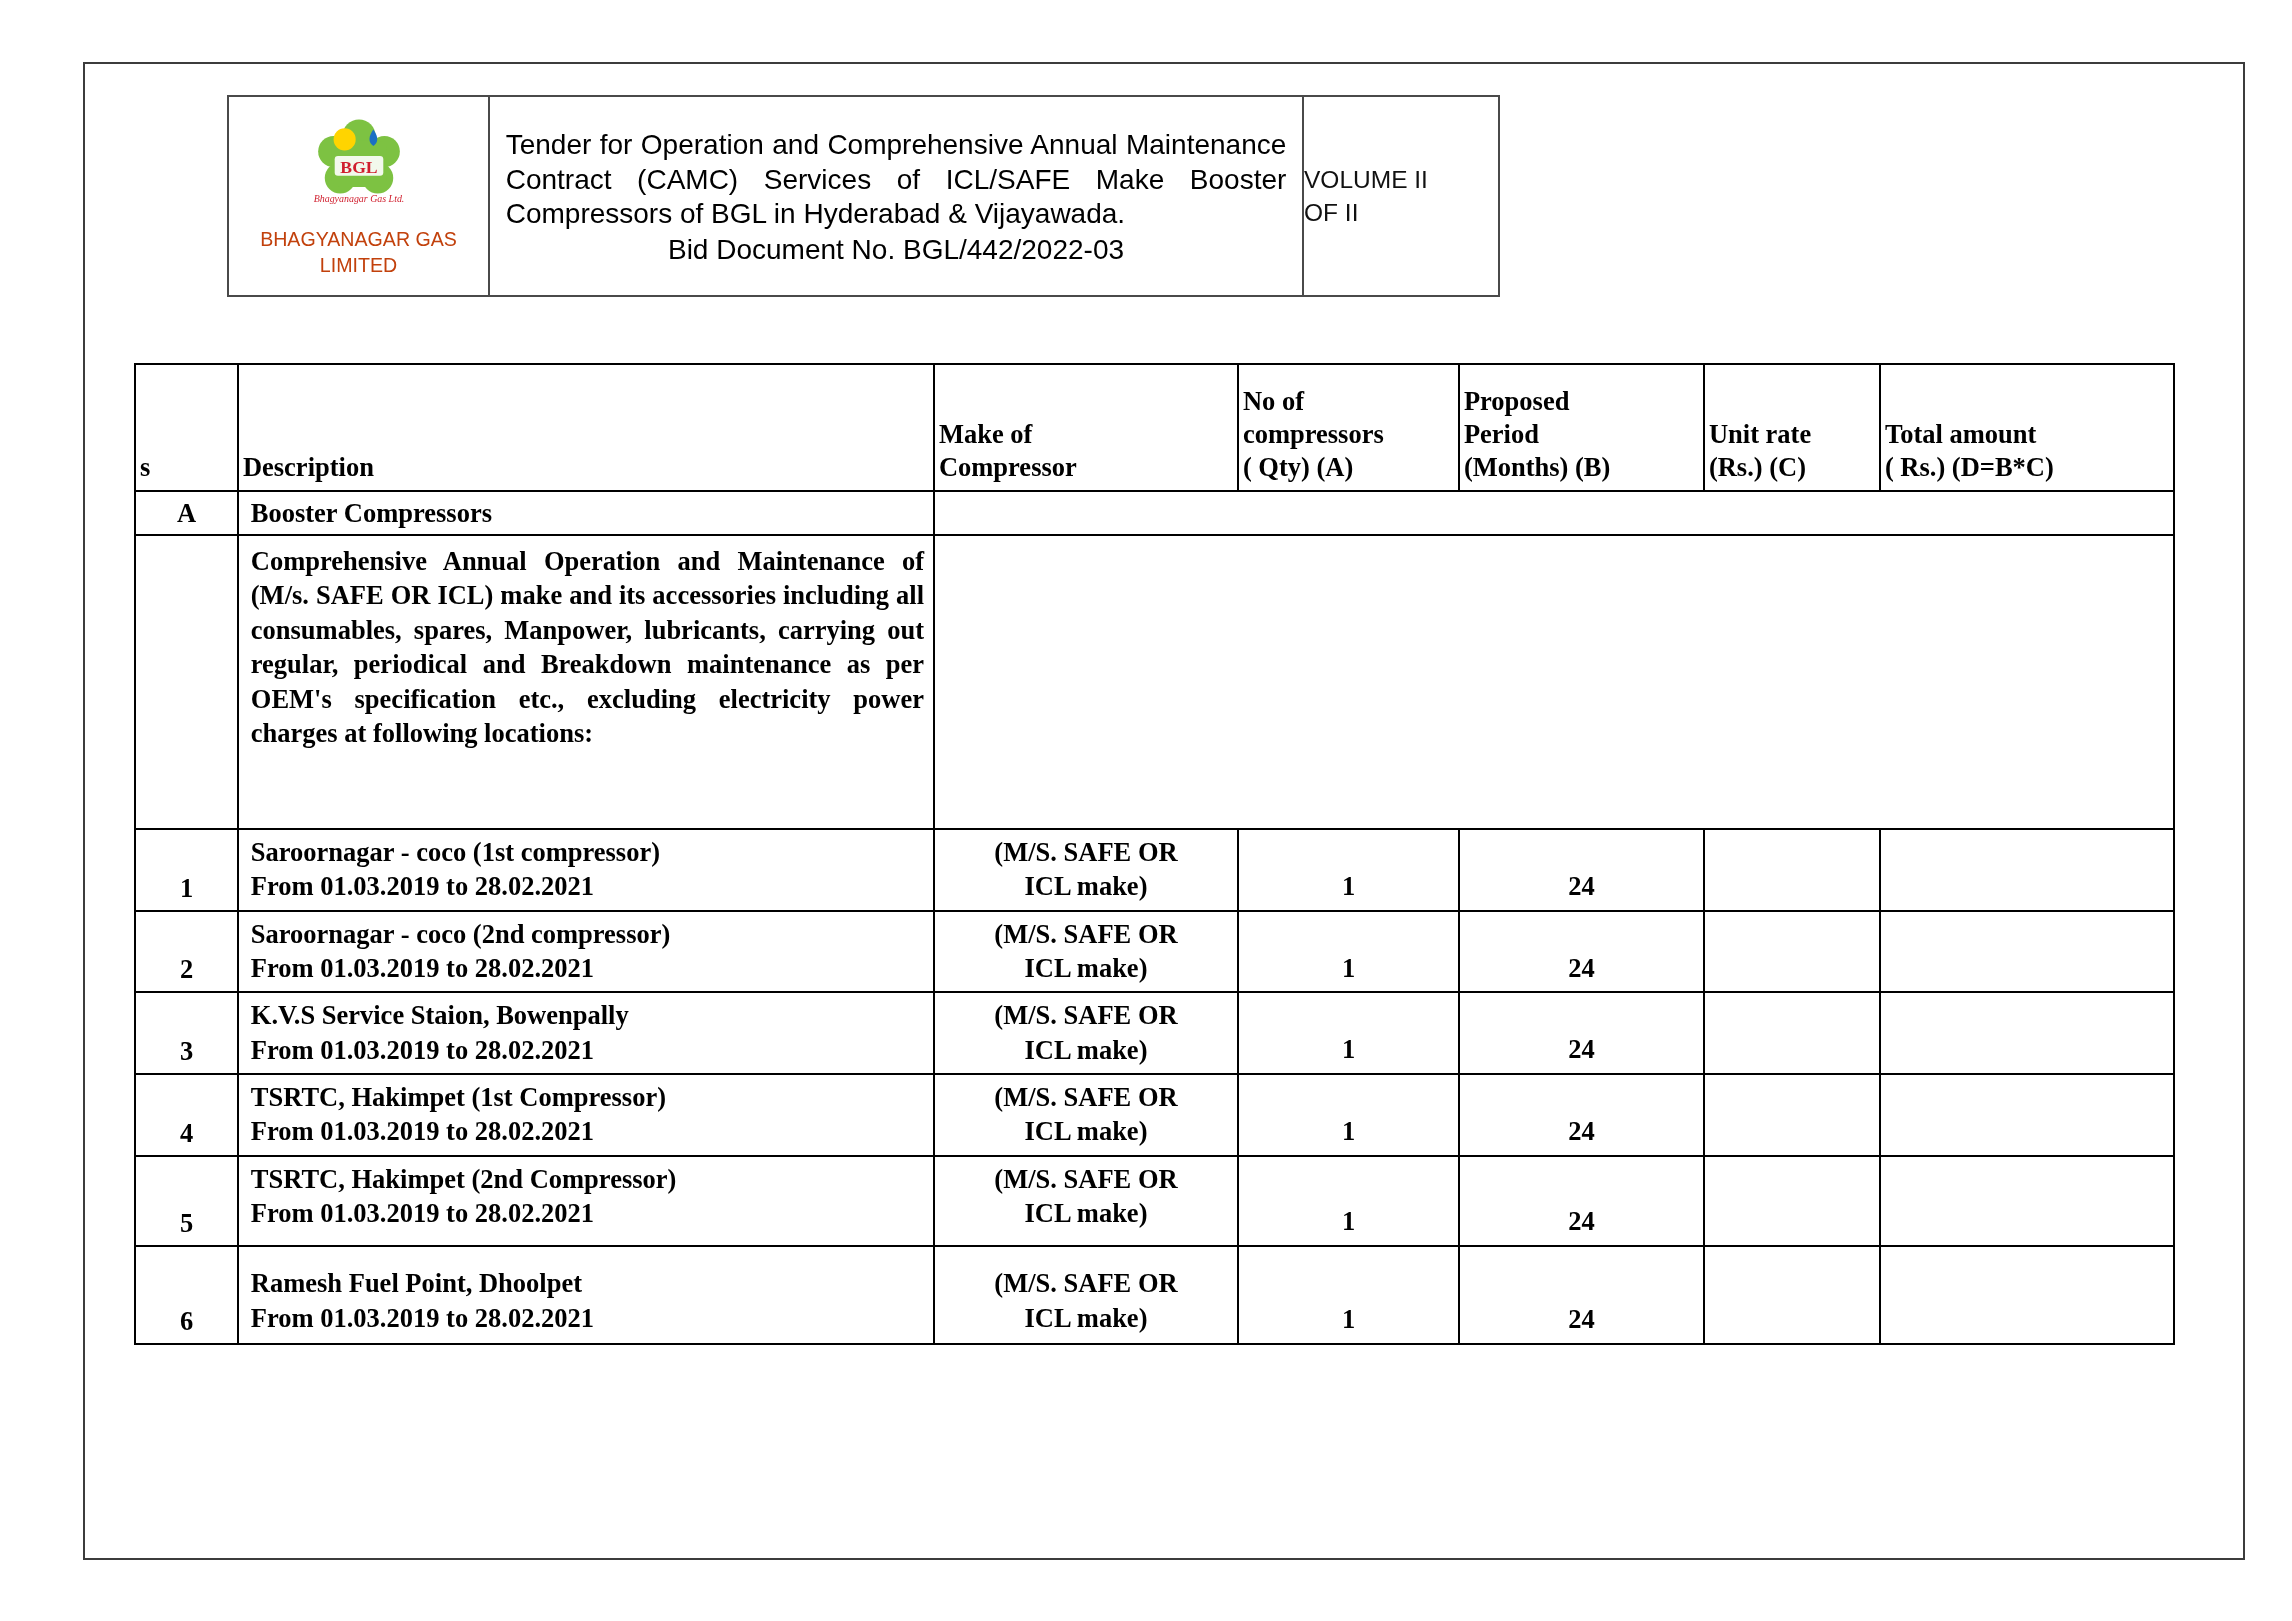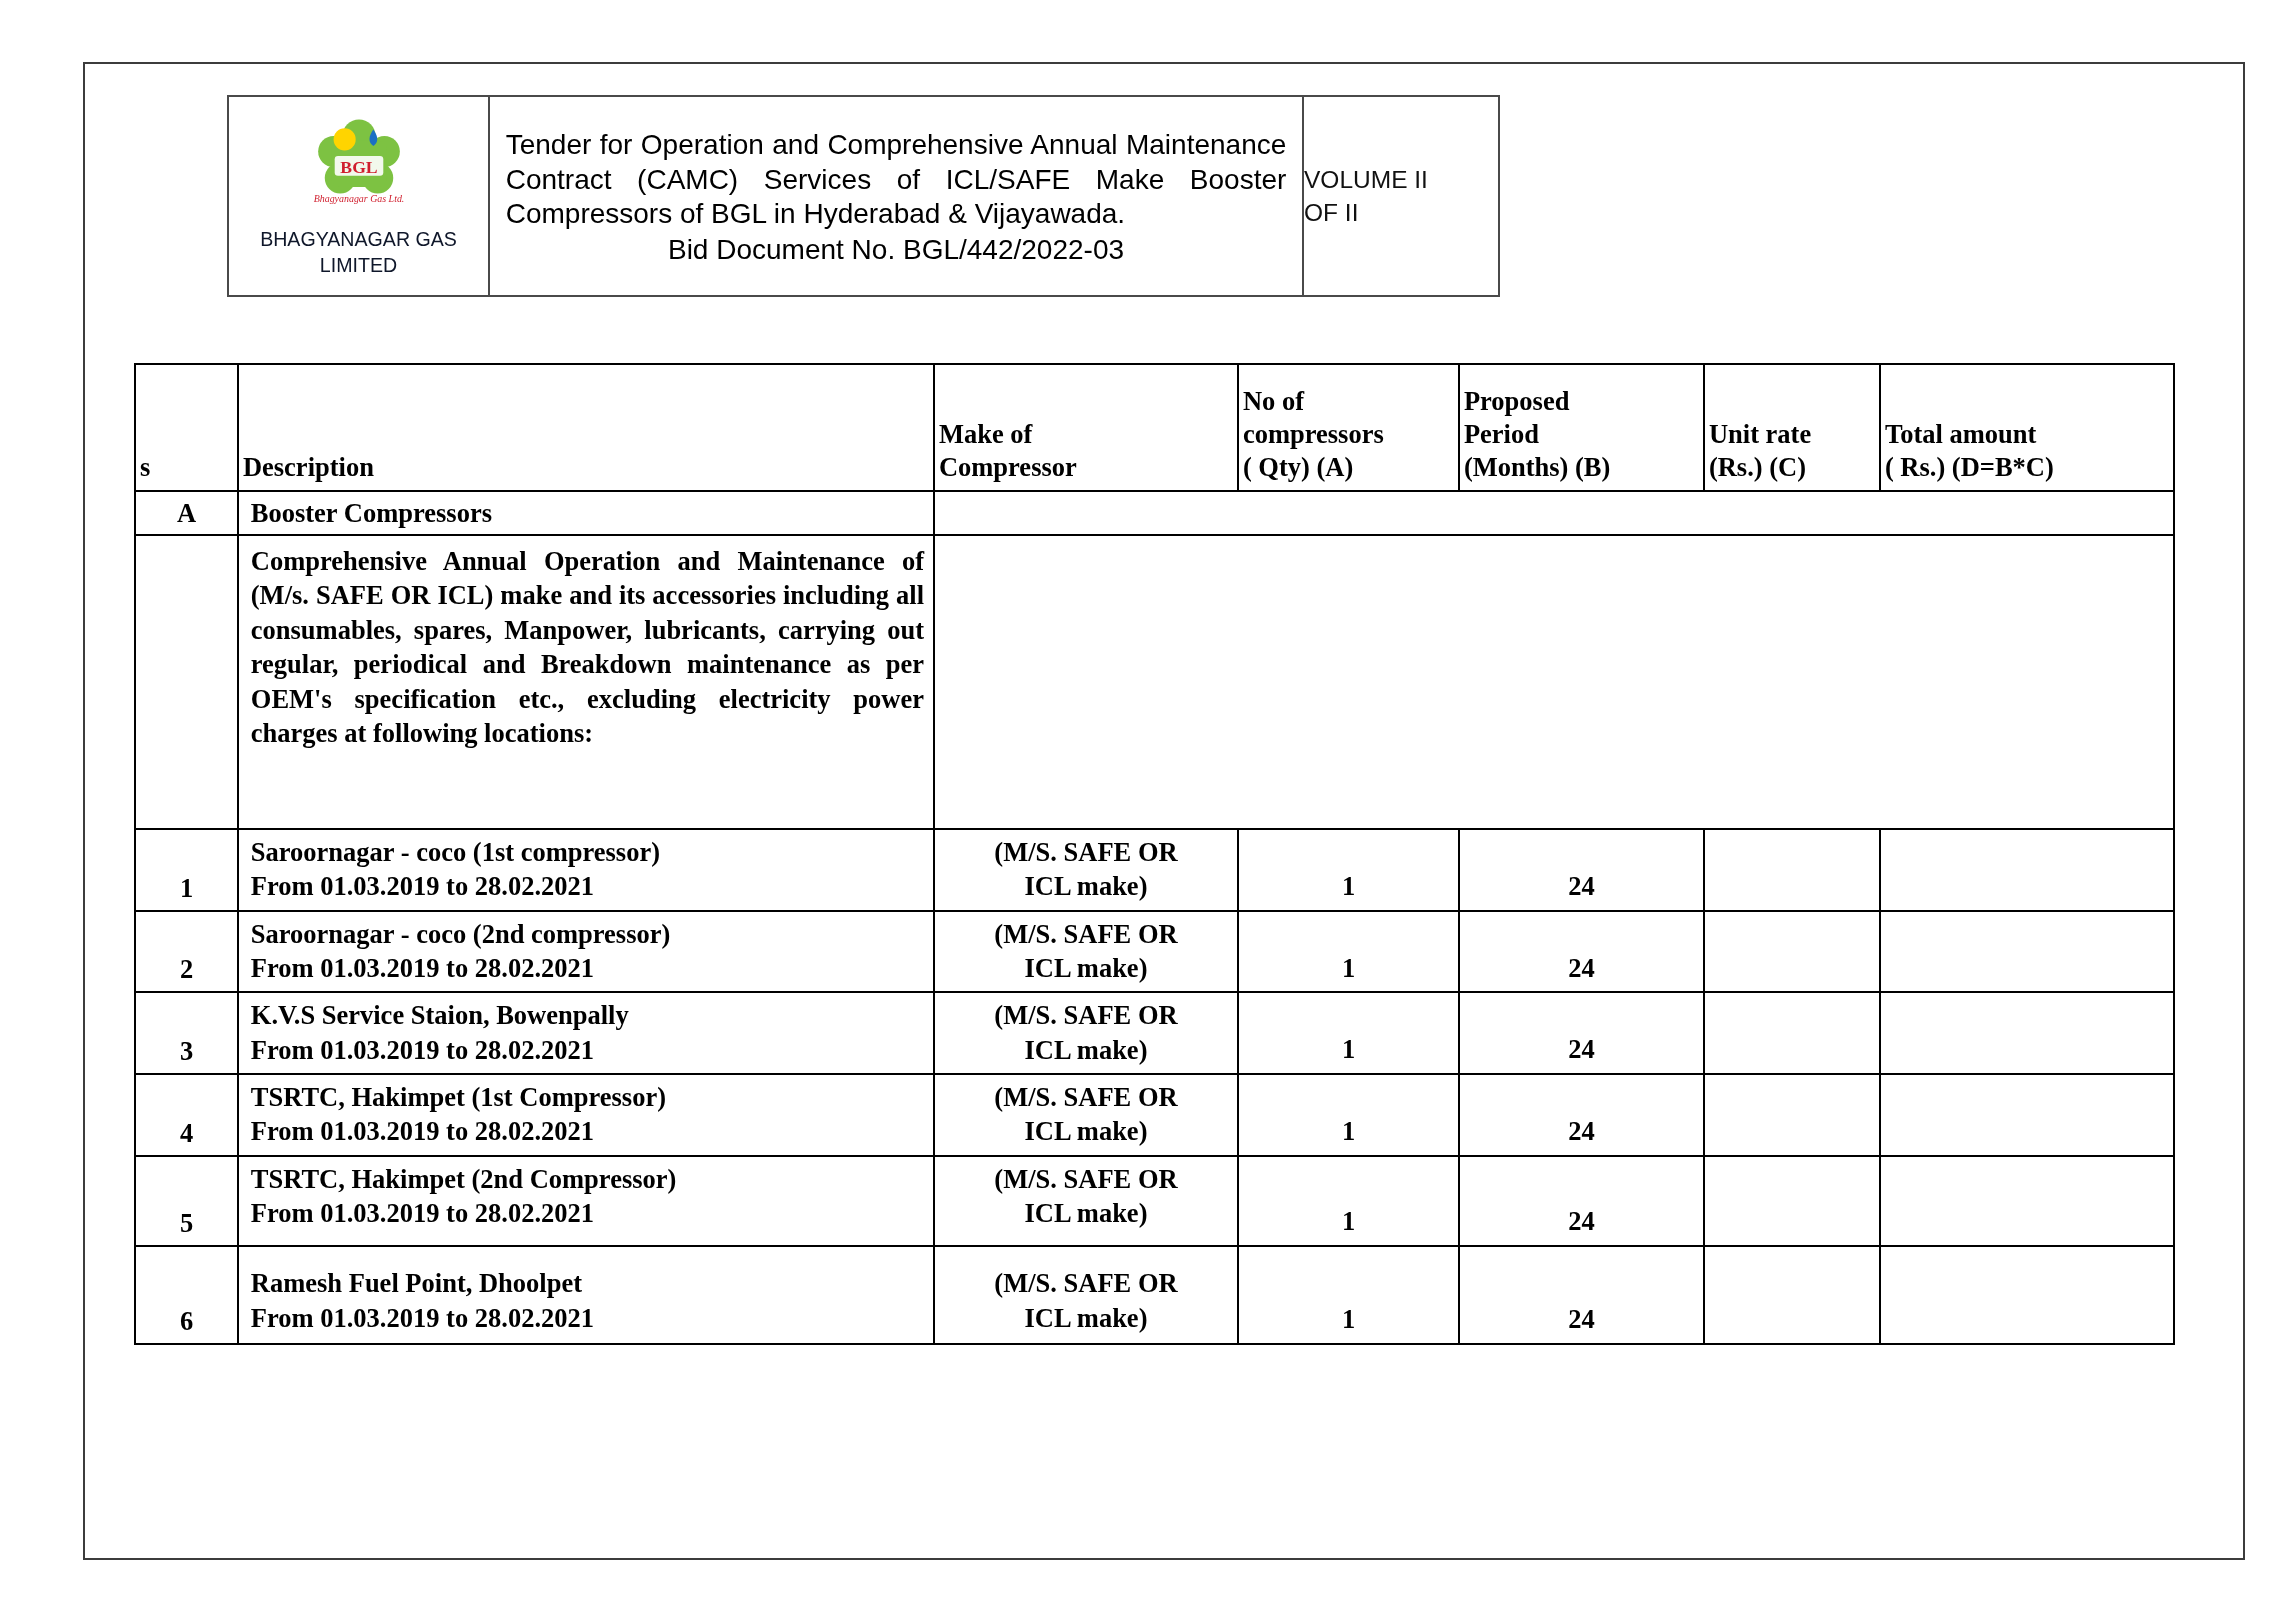--- a/index.html
+++ b/index.html
@@ -18,21 +18,21 @@
 
   
   .header-table {
     position:absolute; left:211px; top:95px; width:1270px;
     border-collapse:collapse;
     font-family:"Liberation Sans", sans-serif;
     table-layout:fixed;
   }
   .header-table td { border:2px solid #4a4a4a; vertical-align:middle; }
   .logo-cell { width:261px; text-align:center; padding:9.8px 5.9px; height:200px; }
-  .company-name { font-size:19.6px; line-height:1.3; color:#0f172a; margin-top:3.9px; }
+  .company-name { font-size:19.6px; line-height:1.3; color:#c2410c; margin-top:3.9px; }
   .title-cell { width:814px; padding:7.8px 15.7px 5.9px 15.7px; font-size:28px; color:#000; }
   .title-text { text-align:justify; line-height:1.24; }
   .bid-line { text-align:center; margin-top:2px; }
   .volume-cell { width:196px; text-align:left; font-size:24.5px; color:#111; white-space:pre-line; line-height:1.35; }
 
   
   .main-table {
     position:absolute; left:118px; top:363px; width:2039px;
     border-collapse:collapse; table-layout:fixed;
     font-family:"Liberation Serif", serif;

